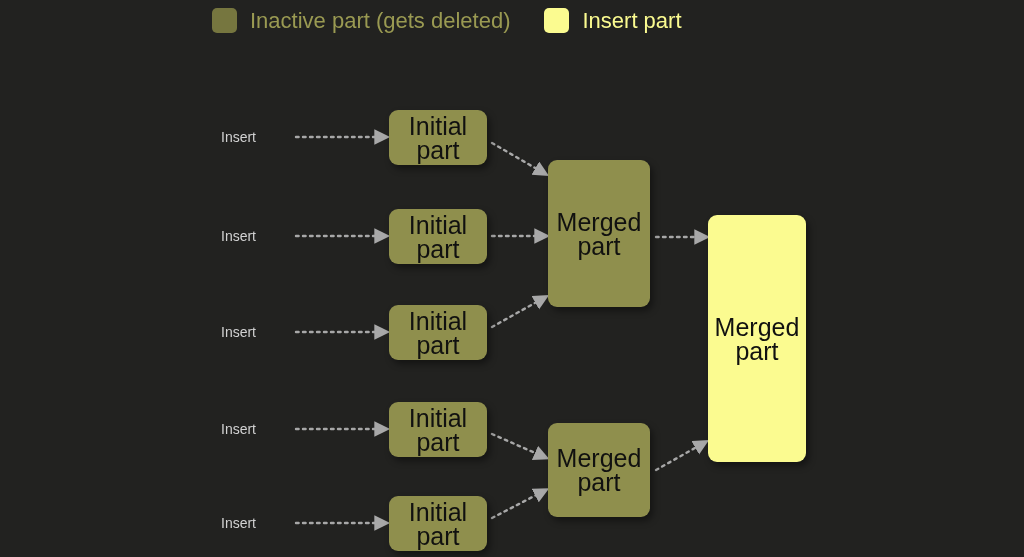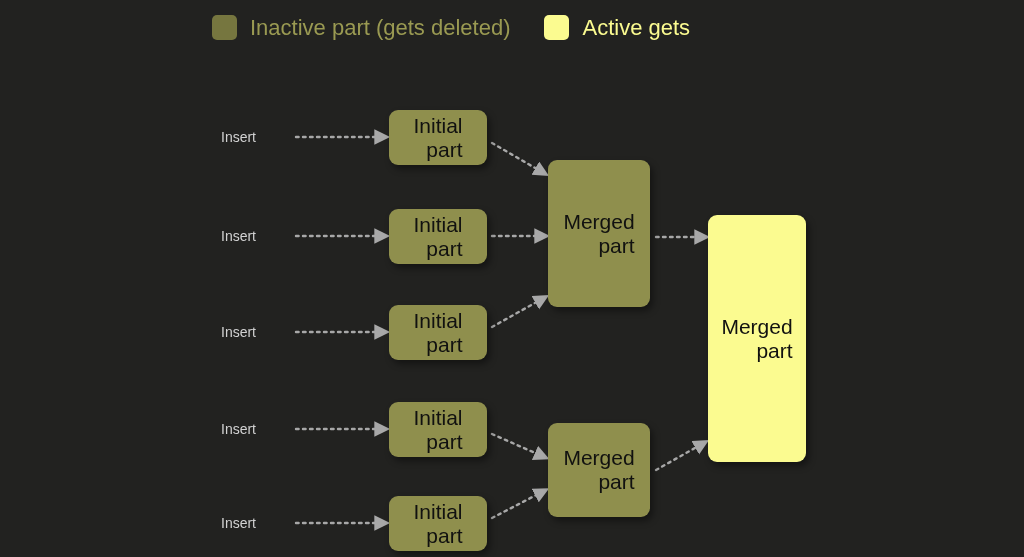--- a/index.html
+++ b/index.html
@@ -18,21 +18,21 @@
     background: #222220;
     overflow: hidden;
   }
 
   
   .legend {
     position: absolute;
     top: 8px;
     left: 212px;
     display: flex;
-    align-items: flex-end;
+    align-items: flex-start;
     gap: 0;
     height: 32px;
   }
   .legend-entry {
     display: flex;
     align-items: center;
   }
   .legend-entry + .legend-entry { margin-left: 34px; }
   .swatch {
     width: 25px;
@@ -52,23 +52,23 @@
   .legend-label.active   { color: #fbfb90; }
 
   
   .node {
     position: absolute;
     box-sizing: border-box;
     border-radius: 9px;
     display: flex;
     align-items: center;
     justify-content: center;
-    text-align: right;
+    text-align: center;
     color: #111110;
-    font-size: 21px;
+    font-size: 25px;
     line-height: 24px;
     box-shadow: 3px 4px 7px rgba(0,0,0,0.42);
   }
   .node.inactive { background: #8f8f4d; }
   .node.active   { background: #fbfb90; }
 
   
   .insert-label {
     position: absolute;
     color: #d2d2d2;
@@ -99,21 +99,21 @@
 
 <div id="canvas">
 
   <div class="legend">
     <div class="legend-entry">
       <span class="swatch inactive"></span>
       <span class="legend-label inactive">Inactive part (gets deleted)</span>
     </div>
     <div class="legend-entry">
       <span class="swatch active"></span>
-      <span class="legend-label active">Active gets</span>
+      <span class="legend-label active">Insert part</span>
     </div>
   </div>
 
   <svg id="arrows" viewBox="0 0 1024 557" xmlns="http://www.w3.org/2000/svg">
     <defs>
       <marker id="ah" markerWidth="9" markerHeight="9" refX="3.2" refY="3.2" orient="auto" markerUnits="strokeWidth">
         <path class="arrow-head" d="M0,0 L6.6,3.2 L0,6.4 Z"></path>
       </marker>
     </defs>
 

